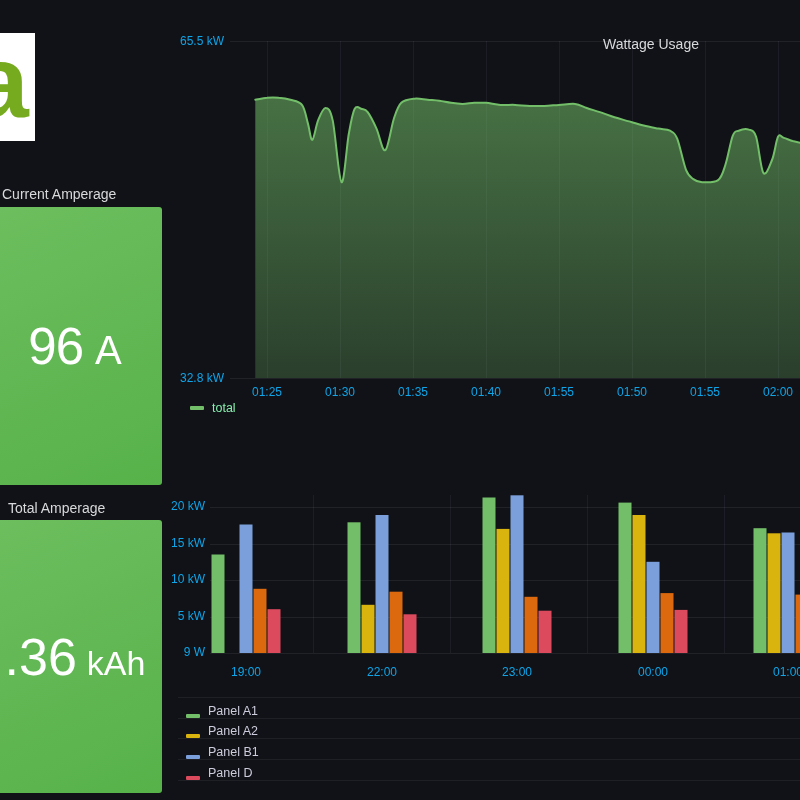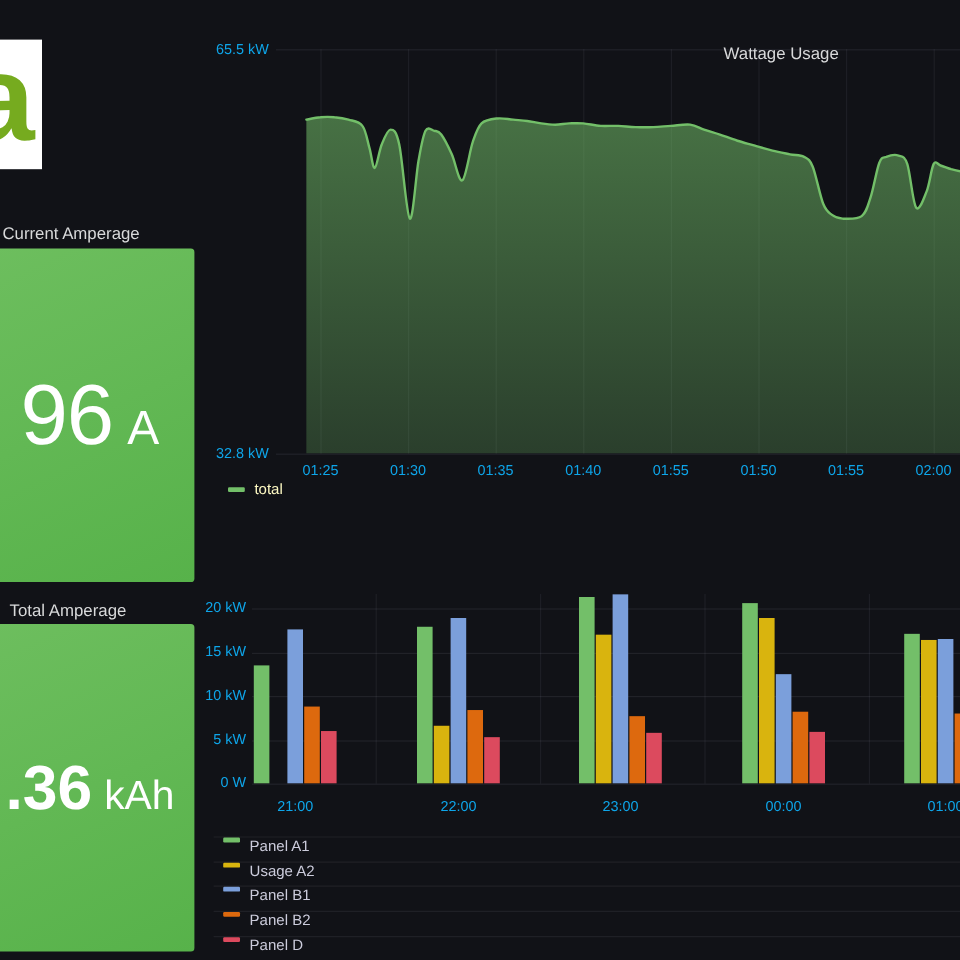--- a/index.html
+++ b/index.html
@@ -18,47 +18,47 @@
 
   
   .stat-panel {
     position:absolute; left:-12px; width:174px; border-radius:3px;
     background:linear-gradient(155deg,#6dbe5e 0%,#57b24a 100%);
     display:flex; align-items:center; justify-content:center; color:#ffffff;
   }
   #stat1 { top:207px; height:278px; }
   #stat2 { top:520px; height:273px; }
   .stat-inner { display:flex; align-items:baseline; }
-  #stat1 .stat-value { font-size:71px; font-weight:500; letter-spacing:-1px; }
+  #stat1 .stat-value { font-size:51px; font-weight:500; letter-spacing:-1px; }
   #stat1 .stat-unit  { font-size:40px; font-weight:500; margin-left:12px; }
-  #stat2 .stat-value { font-size:52px; font-weight:700; }
+  #stat2 .stat-value { font-size:52px; font-weight:400; }
   #stat2 .stat-unit  { font-size:34px; font-weight:500; margin-left:10px; }
 
   #stat1-title { left:2px;  top:186px; }
   #stat2-title { left:8px;  top:500px; }
   #ts-title    { left:603px; top:0px;margin-top:36px; }
   #bar-title   { left:570px; top:436px; }
 
   .axis-label { position:absolute; font-size:12px; color:#0ea5e9; white-space:nowrap; }
   .xlab { text-align:center; }
   .ylab { text-align:right; }
 
   .grid-h { position:absolute; height:1px; background:rgba(204,204,220,0.09); }
   .grid-v { position:absolute; width:1px;  background:rgba(204,204,220,0.07); }
 
   #yl-top { left:178px; top:34px;  width:46px; }
   #yl-bot { left:178px; top:371px; width:46px; }
 
-  #ts-legend { position:absolute; left:190px; top:401px; display:flex; align-items:center; font-size:12.5px; color:#fef9c3; cursor:pointer; }
+  #ts-legend { position:absolute; left:190px; top:401px; display:flex; align-items:center; font-size:12.5px; color:#86efac; cursor:pointer; }
   #ts-legend .legend-marker { margin-right:8px; }
   .legend-marker { width:14px; height:4px; border-radius:1px; display:inline-block; }
 
   #bar-legend { position:absolute; left:178px; top:697px; width:622px; }
   .legend-row {
-    height:19.7px; display:flex; align-items:flex-start;
+    height:19.7px; display:flex; align-items:flex-end;
     border-top:1px solid rgba(204,204,220,0.08);
     font-size:12.5px; color:#ccccdc; cursor:pointer;
   }
   .legend-row:last-child { border-bottom:1px solid rgba(204,204,220,0.08); }
   .legend-row .legend-marker { margin:0 8px; }
 
   svg { position:absolute; display:block; }
 </style>
 </head>
 <body>
@@ -93,29 +93,25 @@
     <span>total</span>
   </div>
 
   <div id="bar-legend">
       <div class="legend-row">
         <span class="legend-marker" style="background: rgb(115, 191, 105);"></span>
         <span>Panel A1</span>
       </div>
       <div class="legend-row">
         <span class="legend-marker" style="background: rgb(217, 180, 14);"></span>
-        <span>Usage A2</span>
+        <span>Panel A2</span>
       </div>
       <div class="legend-row">
         <span class="legend-marker" style="background: rgb(123, 159, 219);"></span>
         <span>Panel B1</span>
-      </div>
-      <div class="legend-row">
-        <span class="legend-marker" style="background: rgb(221, 105, 14);"></span>
-        <span>Panel B2</span>
       </div>
       <div class="legend-row">
         <span class="legend-marker" style="background: rgb(220, 74, 94);"></span>
         <span>Panel D</span>
       </div>
     </div>
 
 <div class="grid-h" style="left: 230px; top: 41px; width: 570px;"></div>
     <div class="grid-h" style="left: 230px; top: 378px; width: 570px;"></div>
     <div class="grid-v" style="left: 267px; top: 41px; height: 337px;"></div>
@@ -146,26 +142,26 @@
     </svg>
     <div class="grid-h" style="left: 210px; top: 507px; width: 590px;"></div>
     <div class="axis-label ylab" style="left: 150px; top: 499px; width: 55px;">20 kW</div>
     <div class="grid-h" style="left: 210px; top: 544px; width: 590px;"></div>
     <div class="axis-label ylab" style="left: 150px; top: 536px; width: 55px;">15 kW</div>
     <div class="grid-h" style="left: 210px; top: 580px; width: 590px;"></div>
     <div class="axis-label ylab" style="left: 150px; top: 572px; width: 55px;">10 kW</div>
     <div class="grid-h" style="left: 210px; top: 617px; width: 590px;"></div>
     <div class="axis-label ylab" style="left: 150px; top: 609px; width: 55px;">5 kW</div>
     <div class="grid-h" style="left: 210px; top: 653px; width: 590px;"></div>
-    <div class="axis-label ylab" style="left: 150px; top: 645px; width: 55px;">0 W</div>
+    <div class="axis-label ylab" style="left: 150px; top: 645px; width: 55px;">9 W</div>
     <div class="grid-v" style="left: 313px; top: 495px; height: 158px;"></div>
     <div class="grid-v" style="left: 450px; top: 495px; height: 158px;"></div>
     <div class="grid-v" style="left: 587px; top: 495px; height: 158px;"></div>
     <div class="grid-v" style="left: 724px; top: 495px; height: 158px;"></div>
-    <div class="axis-label xlab" style="left: 224px; top: 665px; width: 44px;">21:00</div>
+    <div class="axis-label xlab" style="left: 224px; top: 665px; width: 44px;">19:00</div>
     <div class="axis-label xlab" style="left: 360px; top: 665px; width: 44px;">22:00</div>
     <div class="axis-label xlab" style="left: 495px; top: 665px; width: 44px;">23:00</div>
     <div class="axis-label xlab" style="left: 631px; top: 665px; width: 44px;">00:00</div>
     <div class="axis-label xlab" style="left: 766px; top: 665px; width: 44px;">01:00</div>
     <svg width="590" height="158" viewBox="0 0 590 158" style="left: 210px; top: 495px;">
       <rect x="1.5" y="59.5" width="13" height="98.5" fill="#73BF69"></rect>
       <rect x="137.5" y="27.3" width="13" height="130.7" fill="#73BF69"></rect>
       <rect x="272.5" y="2.5" width="13" height="155.5" fill="#73BF69"></rect>
       <rect x="408.5" y="7.6" width="13" height="150.4" fill="#73BF69"></rect>
       <rect x="543.5" y="33.2" width="13" height="124.8" fill="#73BF69"></rect>

